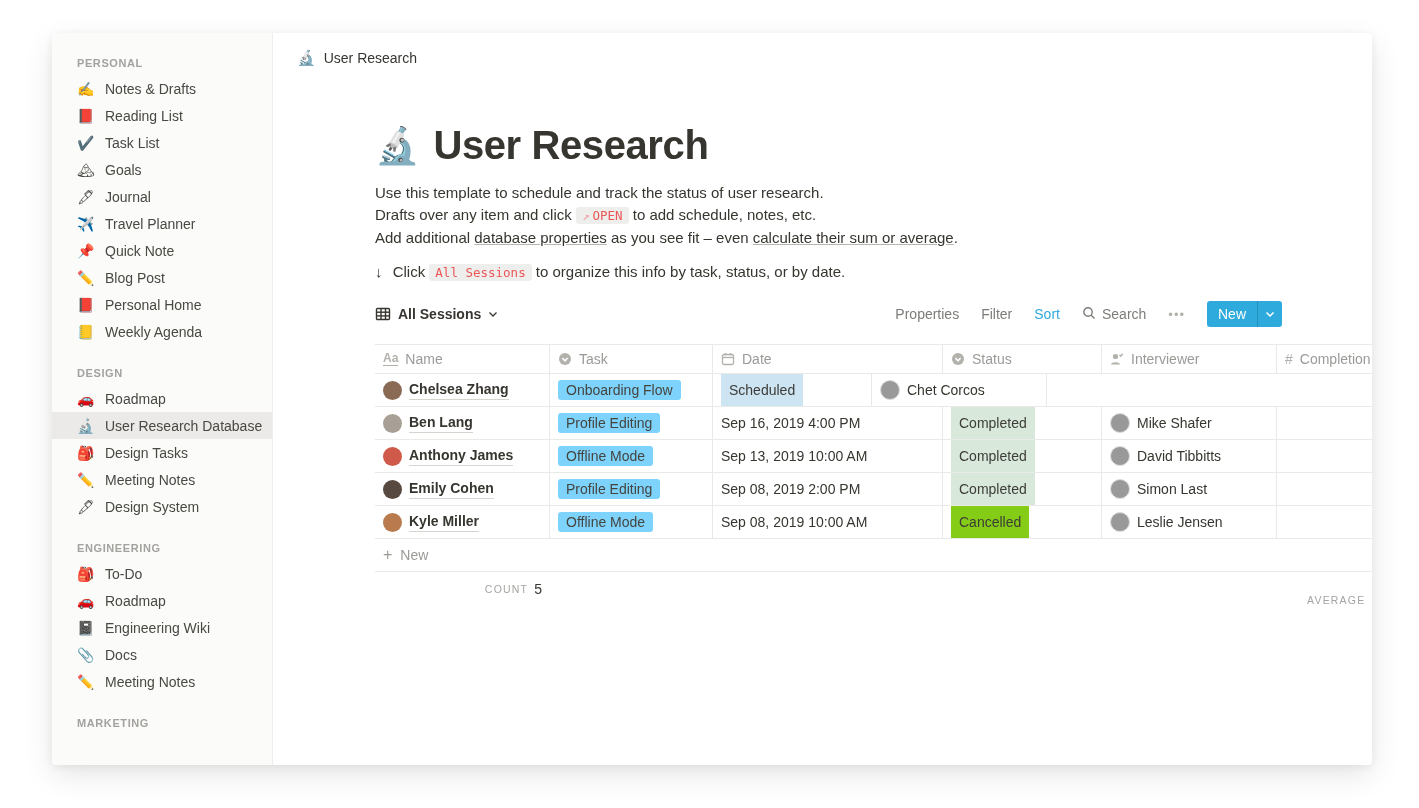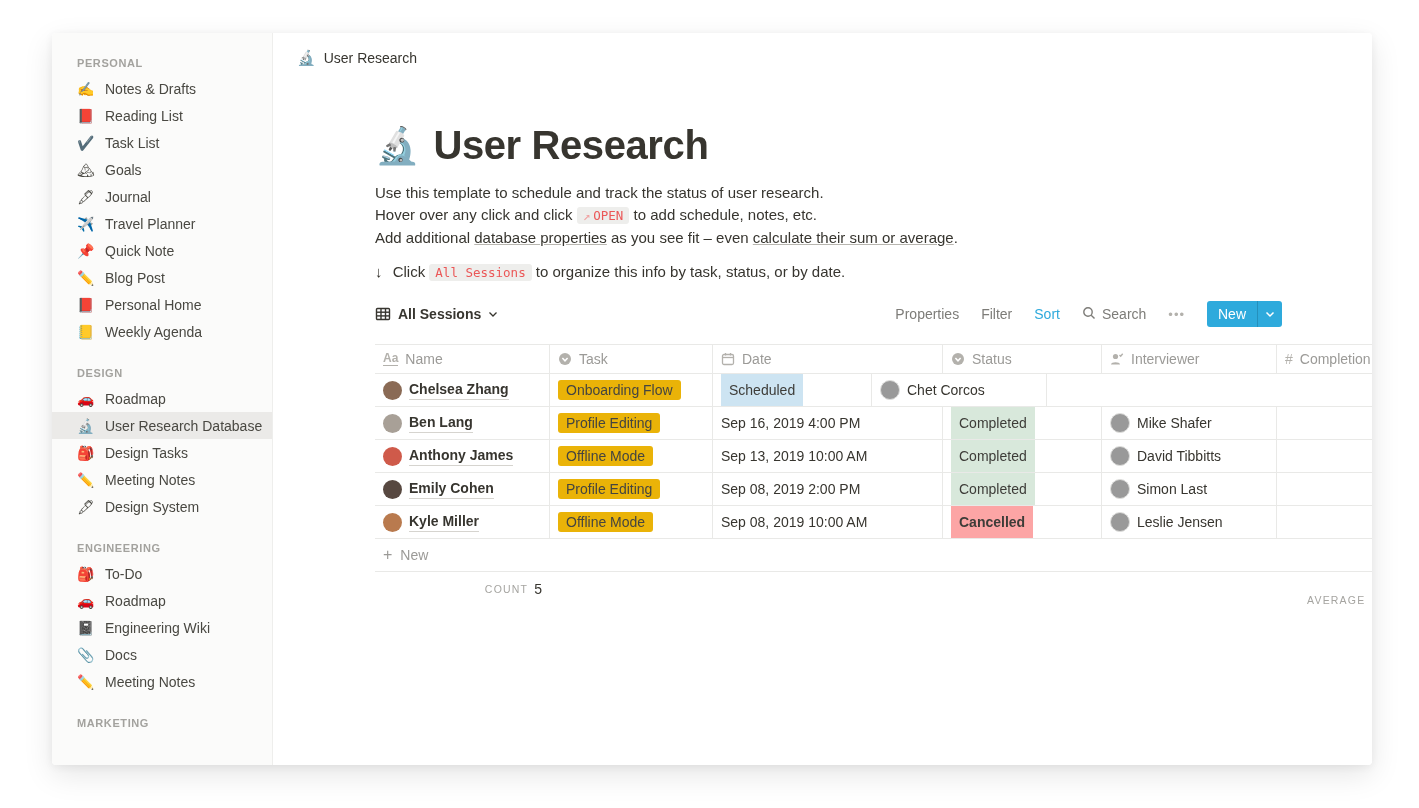--- a/index.html
+++ b/index.html
@@ -75,21 +75,21 @@
   .c-interviewer { width:175px; min-width:175px; }
   .c-completion { width:108px; min-width:108px; }
   .th-icon { display:flex; align-items:center; color:#b3b1ac; }
   .th-aa { font-size:12px; font-weight:600; border-bottom:1px solid #b3b1ac; line-height:1.1; }
   .th-hash { font-size:14px; font-weight:500; }
 
   .avatar { width:19px; height:19px; min-width:19px; border-radius:50%; background:#999; }
   .avatar.sketch { background:radial-gradient(circle at 50% 38%, #90908c 0 34%, #ebebе8 35%), #ebebe8; border:1px solid #dddddb; width:20px; height:20px; }
   .row-name { font-weight:600; border-bottom:1px solid #d6d4cf; line-height:19px; cursor:pointer; }
 
-  .tag { background:#eab308; color:#454540; border-radius:3px; padding:2px 8px; font-size:14px; }
+  .tag { background:#7dd3fc; color:#454540; border-radius:3px; padding:2px 8px; font-size:14px; }
   .badge { border-radius:3px; padding:16px 8px; font-size:14px; color:#3d3c38; }
 
   .new-row { display:flex; align-items:center; gap:8px; height:33px; padding:0 8px;
     color:#9b9a97; font-size:14px; border-bottom:1px solid #e9e9e7; cursor:pointer; }
   .plus { font-size:16px; line-height:1; color:#9b9a97; }
 
   .t-footer { position:relative; height:34px; }
   .calc { position:absolute; top:0; height:34px; display:flex; align-items:center; gap:6px; cursor:pointer; }
   .calc-count { left:0; width:175px; justify-content:flex-end; padding-right:8px; }
   .calc-average { left:932px;align-items:flex-end; }
@@ -199,21 +199,21 @@
 
     <div class="page">
       <div class="page-title">
         <span class="title-icon">🔬</span>
         <span>User Research</span>
       </div>
 
       <div class="desc">
         <div>Use this template to schedule and track the status of user research.</div>
         <div>
-          <span>Hover over any click and click</span>
+          <span>Drafts over any item and click</span>
           <span class="code-chip"><span class="chip-arrow">↗</span><span>OPEN</span></span>
           <span>to add schedule, notes, etc.</span>
         </div>
         <div>
           <span>Add additional</span>
           <a>database properties</a>
           <span>as you see fit – even</span>
           <a>calculate their sum or average</a><span>.</span>
         </div>
       </div>
@@ -409,21 +409,21 @@
               <span class="avatar" style="background: rgb(185, 122, 78);"></span>
               <span class="row-name">Kyle Miller</span>
             </div>
           <div class="t-cell c-task">
               <span class="tag">Offline Mode</span>
             </div>
           <div class="t-cell c-date">
               <span>Sep 08, 2019 10:00 AM</span>
             </div>
           <div class="t-cell c-status">
-              <span class="badge" style="background: #fca5a5; font-weight: bold;">Cancelled</span>
+              <span class="badge" style="background: #84cc16;">Cancelled</span>
             </div>
           <div class="t-cell c-interviewer">
               <span class="avatar sketch"></span>
               <span>Leslie Jensen</span>
             </div>
           <div class="t-cell c-completion"></div>
         </div>
 
         <div class="new-row">
           <span class="plus">+</span>

